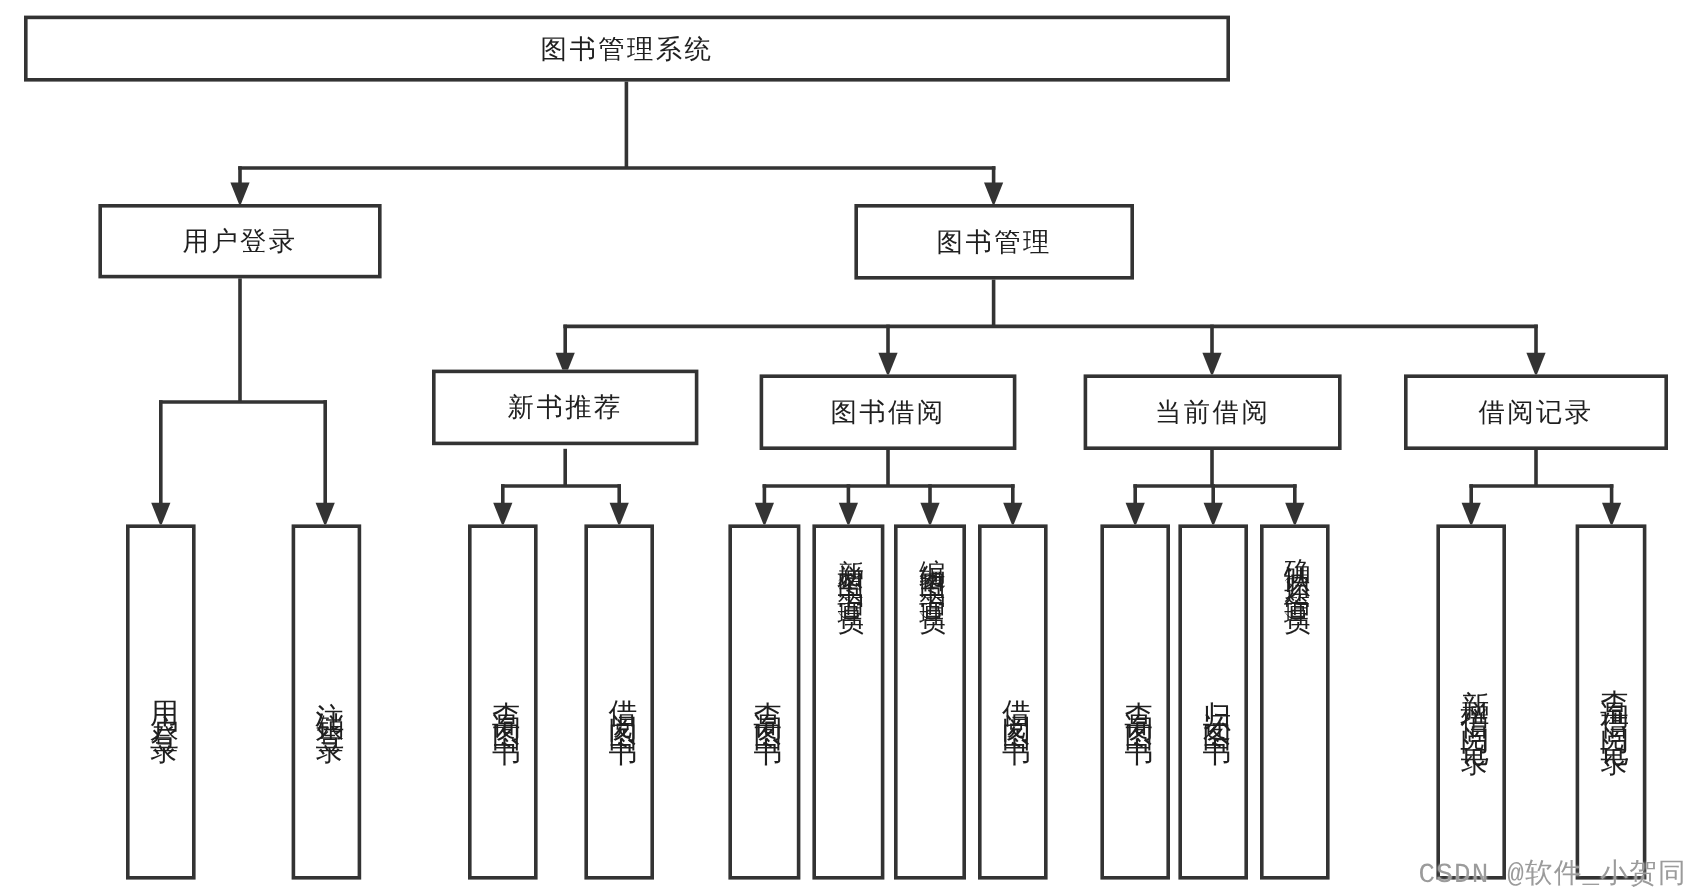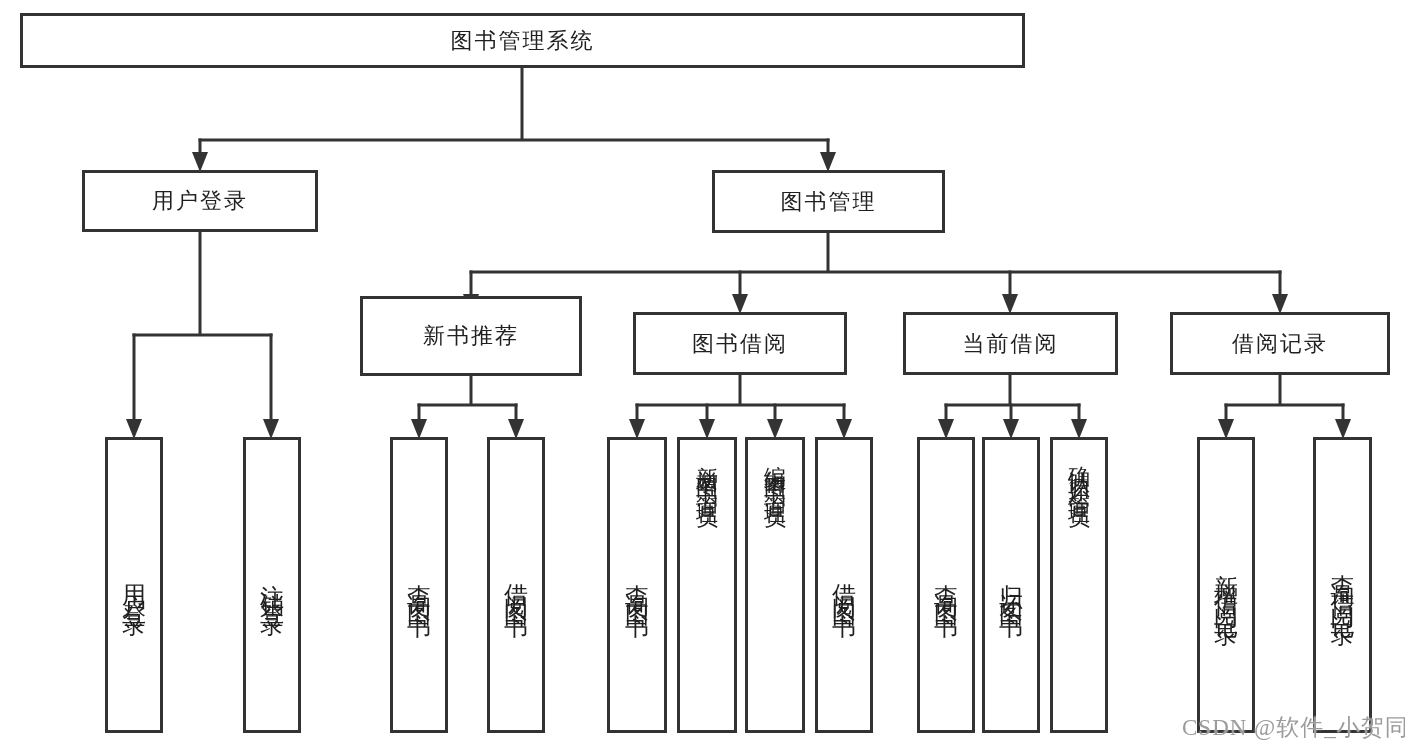--- a/index.html
+++ b/index.html
@@ -1,29 +1,29 @@
 <!DOCTYPE html>
 <html><head>
 <meta charset="utf-8">
 <style>
   html,body{margin:0;padding:0;background:#ffffff;}
   .stage{
     position:relative;width:1405px;height:747px;background:#ffffff;
-    font-family:Liberation Serif, serif;color:#1f1f1f;overflow:hidden;
+    font-family:Liberation Mono, monospace;color:#1f1f1f;overflow:hidden;
   }
   svg.connectors{position:absolute;left:0;top:0;width:1405px;height:747px;}
   .node{
     position:absolute;background:#ffffff;border:3px solid #333333;box-sizing:border-box;
     display:flex;align-items:center;justify-content:center;
     font-size:22px;letter-spacing:2px;white-space:nowrap;
   }
   .n-root{left:20px;top:13px;width:1005px;height:55px;}
   .n-login{left:82px;top:170px;width:236px;height:62px;}
   .n-mgmt{left:712px;top:170px;width:233px;height:63px;text-align:right;}
-  .n-newbook{left:360px;top:296px;width:222px;height:80px;}
+  .n-newbook{left:360px;top:308px;width:222px;height:63px;}
   .n-borrow{left:633px;top:312px;width:214px;height:63px;}
   .n-current{left:903px;top:312px;width:215px;height:63px;}
   .n-records{left:1170px;top:312px;width:220px;height:63px;}
   .vnode{
     position:absolute;top:437px;width:58px;height:296px;background:#ffffff;
     border:3px solid #333333;box-sizing:border-box;
     writing-mode:vertical-rl;
     display:flex;align-items:center;justify-content:center;
     font-size:24px;letter-spacing:10px;line-height:1;
   }

